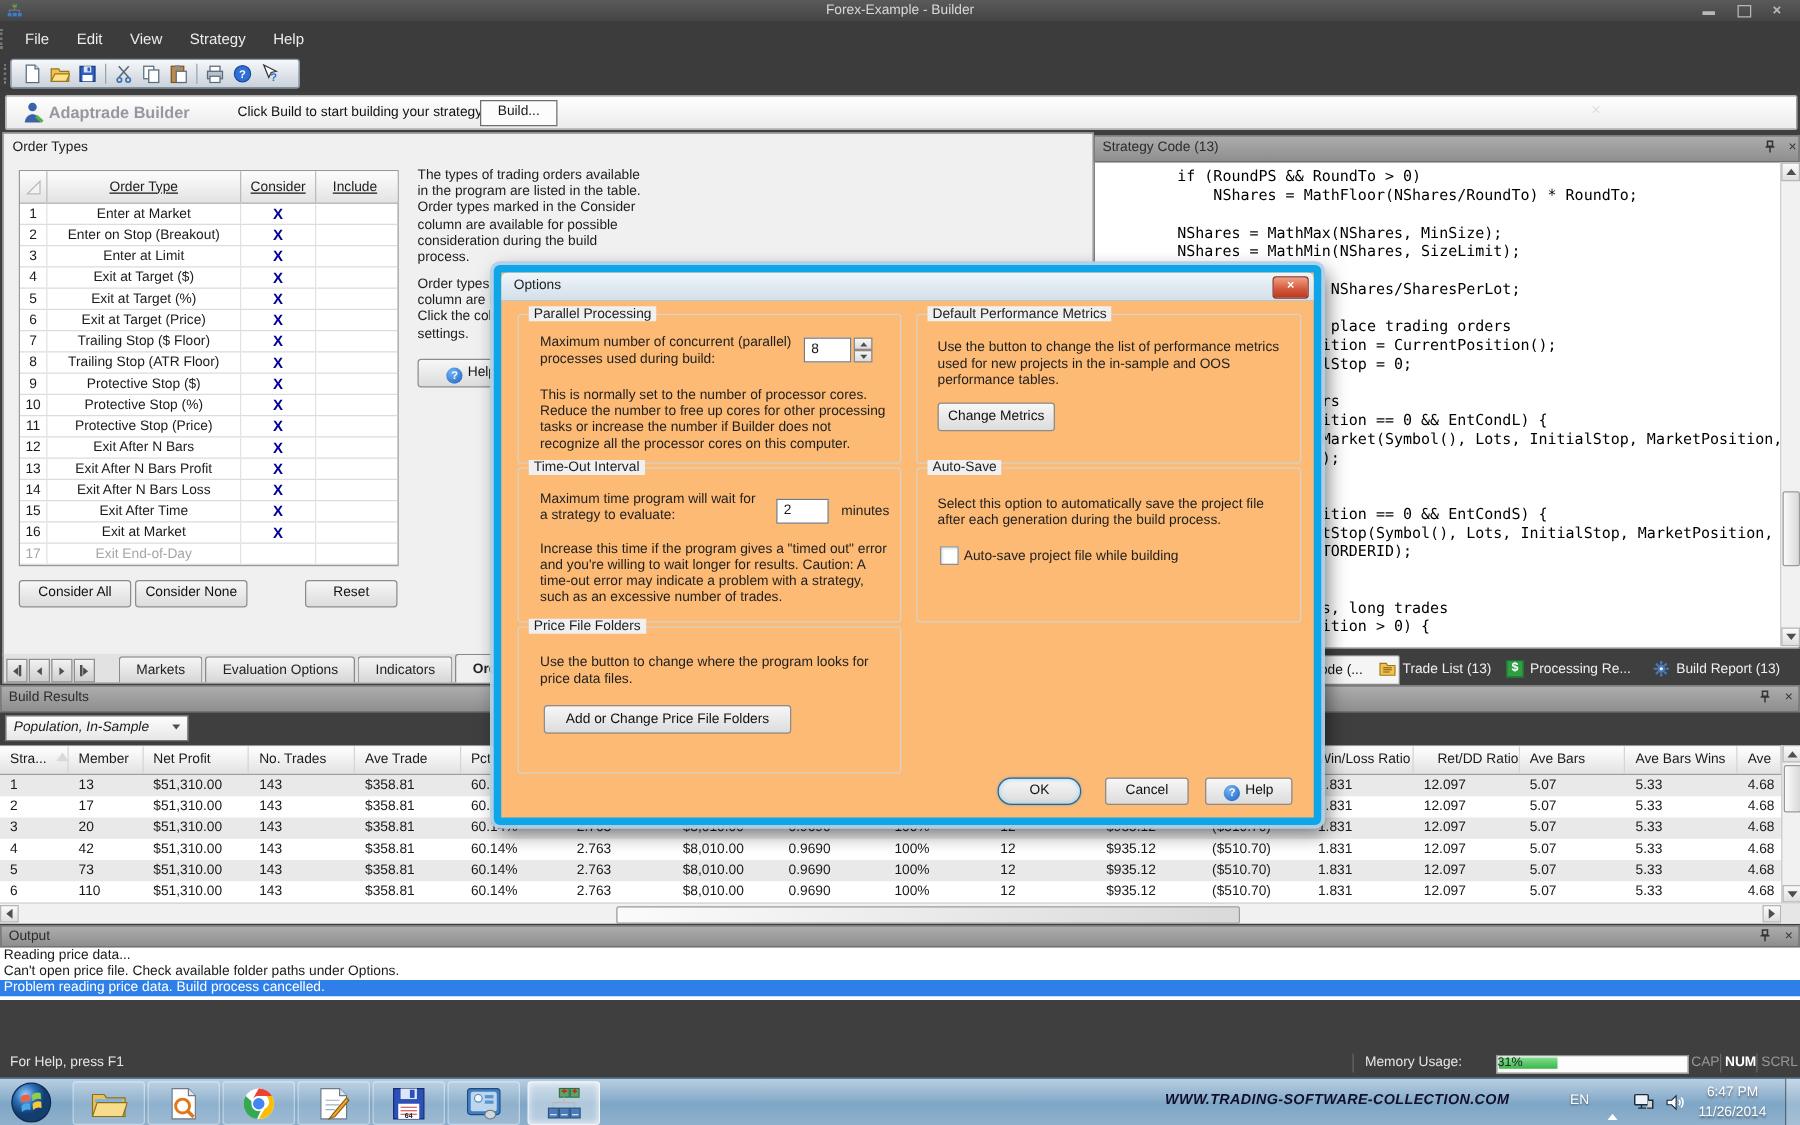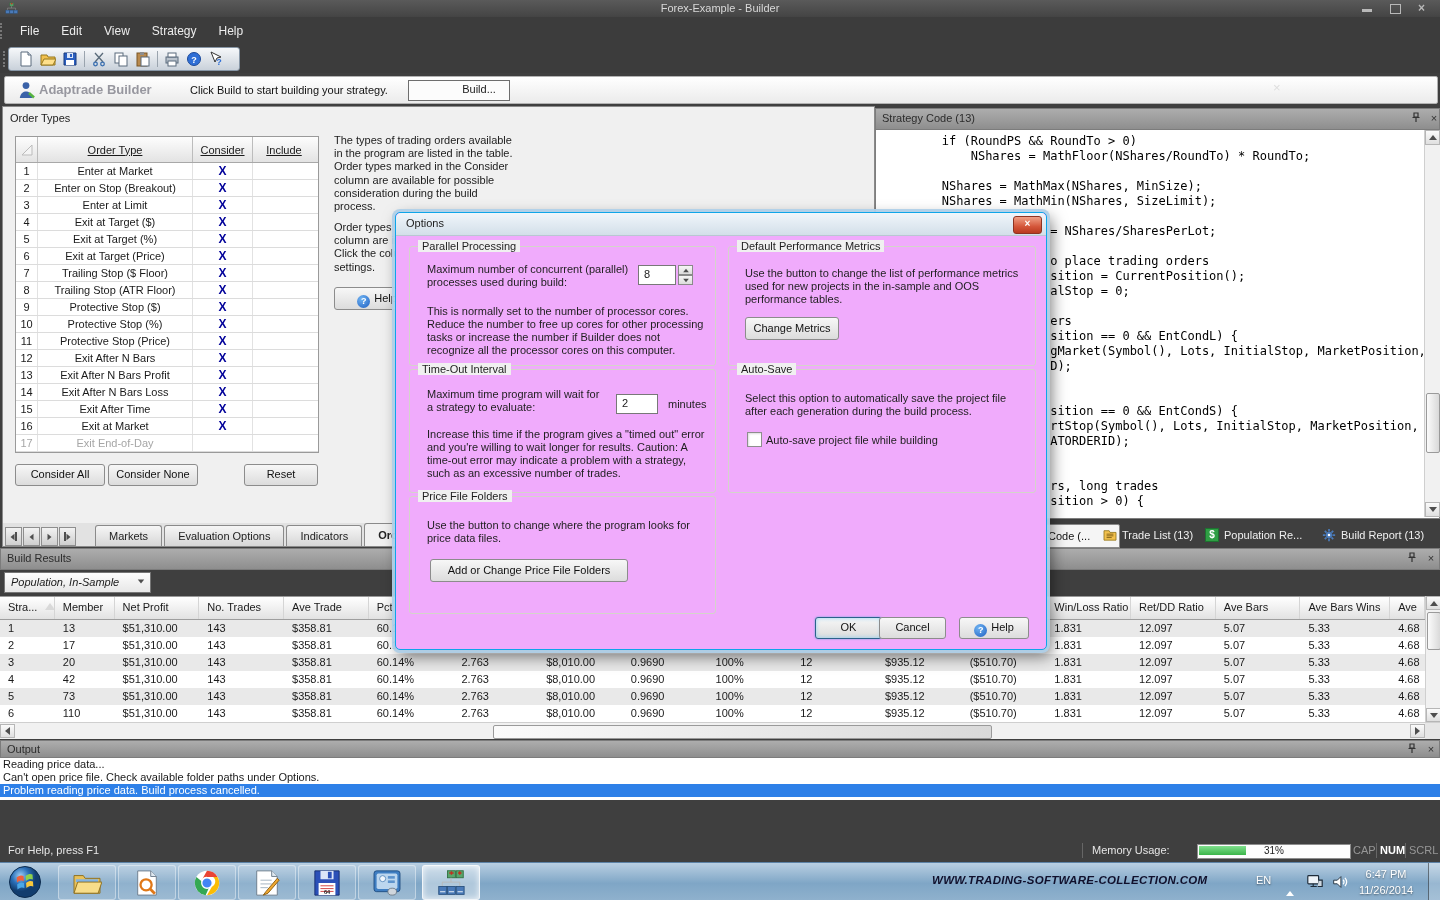--- a/index.html
+++ b/index.html
@@ -14,21 +14,21 @@
   .menu-item{padding:0 11px;height:28px;line-height:28px;cursor:default;}
   #toolbar{left:0;top:45px;width:1440px;height:28px;background:#3c3c3c;}
   #toolstrip{left:8px;top:2px;height:24px;width:232px;background:linear-gradient(#f6f8fa,#c9d1da);border:1px solid #8796a6;border-radius:3px;display:flex;align-items:center;padding-left:6px;box-sizing:border-box;}
   .tbtn{width:22px;height:20px;display:flex;align-items:center;justify-content:center;}
   .tsep{width:1px;height:16px;background:#9aa4ae;margin:0 3px;}
   .grip{width:3px;height:16px;border-left:2px dotted #777;margin-right:4px;}
   
   #banner{left:4px;top:76px;width:1432px;height:26px;background:linear-gradient(#ffffff,#ebebeb);border:1px solid #b2b2b2;border-radius:2px;}
   #app-name{left:34px;top:5px;font-size:13px;font-weight:bold;color:#97979f;}
   #banner-prompt{left:185px;top:7px;color:#111;}
-  #build-btn{left:403px;top:3px;width:60px;height:19px;background:#fcfcfc;border:1px solid #6e6e6e;text-align:center;line-height:17px;padding-left:40px;}
+  #build-btn{left:379px;top:3px;width:60px;height:19px;background:#fcfcfc;border:1px solid #6e6e6e;text-align:center;line-height:17px;}
   #banner-x{left:1268px;top:3px;color:#dedede;font-size:13px;}
   
   .pheader{background:linear-gradient(#adadad,#8e8e8e);border:1px solid #7c7c7c;color:#2c2c2c;}
   .pheader .t{position:absolute;left:6px;top:3px;}
   .hico{position:absolute;top:3px;width:14px;height:13px;color:#333;text-align:center;line-height:12px;font-size:11px;}
   
   #page{left:2px;top:106px;width:871px;height:417px;background:#f0f0f0;border:1px solid #8a8a8a;}
   #ot-table{left:12px;top:29px;width:302px;background:#fff;border:1px solid #9a9a9a;}
   .ot-h{display:flex;height:25px;background:linear-gradient(#fdfdfd,#e3e3e3);border-bottom:1px solid #a8a8a8;font-size:11px;text-decoration:underline;}
   .ot-h>div{border-right:1px solid #bcbcbc;display:flex;align-items:center;justify-content:center;}
@@ -73,31 +73,31 @@
   
   #out-hdr{left:0;top:740px;width:1440px;height:18px;box-sizing:border-box;}
   #out-body{left:0;top:758px;width:1440px;height:42px;background:#fff;font-size:11px;}
   .out-line{height:13px;line-height:13px;padding-left:3px;white-space:nowrap;}
   .out-line.hl{background:var(--output_highlight);color:#fff;}
   
   #statusbar{left:0;top:840px;width:1440px;height:22px;background:#3f3f3f;color:#e6e6e6;}
   .vsep{position:absolute;top:3px;width:1px;height:15px;background:#666;}
   #membar{left:1197px;top:4px;width:152px;height:13px;background:#fdfdfd;border:1px solid #8d8d8d;}
   #memfill{position:absolute;left:1px;top:1px;height:9px;background:linear-gradient(#7fe08d,var(--memory_green));}
-  #memtext{position:absolute;left:0;top:0;width:100%;text-align:center;color:#222;font-size:10px;line-height:11px;}
+  #memtext{position:absolute;left:0;top:0;width:100%;color:#222;font-size:10px;line-height:11px;}
   .kbd{position:absolute;top:4px;font-size:11px;}
   
   #taskbar{left:0;top:862px;width:1440px;height:38px;background:linear-gradient(#b9cfe2,#7fa6c6 55%,#8fb1cd);border-top:1px solid #5c82a6;box-sizing:border-box;}
   .tkbtn{position:absolute;top:2px;width:56px;height:33px;background:rgba(255,255,255,.13);border:1px solid rgba(255,255,255,.4);border-radius:3px;display:flex;align-items:center;justify-content:center;}
   .tkbtn.on{background:rgba(255,255,255,.38);border-color:rgba(255,255,255,.8);box-shadow:inset 0 0 6px rgba(255,255,255,.8);}
   #tray-text{position:absolute;left:932px;top:11px;font-size:11.5px;font-weight:bold;font-style:italic;color:#10102c;letter-spacing:.3px;}
   #clock{position:absolute;left:1350px;top:3px;width:72px;text-align:center;color:#fff;font-size:11px;line-height:16px;text-shadow:0 1px 2px rgba(0,0,0,.5);}
   #showdesk{position:absolute;left:1428px;top:0;width:12px;height:38px;background:rgba(255,255,255,.2);border-left:1px solid rgba(0,0,0,.45);}
   
-  #dialog{left:395px;top:212px;width:650px;height:436px;background:#f0abfc;border:1px solid #0ea5e9;border-radius:5px;box-shadow:0 0 0 3px rgba(176,208,232,.95),4px 6px 16px rgba(0,0,0,.55);z-index:60;}
+  #dialog{left:395px;top:212px;width:650px;height:436px;background:#fdba74;border:6px solid #0ea5e9;border-radius:5px;box-shadow:0 0 0 3px rgba(176,208,232,.95),4px 6px 16px rgba(0,0,0,.55);z-index:60;}
   #dlg-title{position:absolute;left:0;top:0;width:100%;height:22px;background:linear-gradient(#f0f6fb,#d3dfe9);border-bottom:1px solid #b9c7d2;border-radius:5px 5px 0 0;color:#1c1c1c;}
   #dlg-close{position:absolute;left:617px;top:3px;width:27px;height:16px;background:linear-gradient(#f0a086,#d4563a 60%,#b93a20);border:1px solid #8e3322;border-radius:3px;color:#fff;font-weight:bold;text-align:center;line-height:14px;font-size:10px;}
   .grp{position:absolute;border:1px solid #d4d4ca;border-radius:3px;}
   .grp-l{position:absolute;top:-7px;left:8px;background:#f0f0f0;padding:0 4px;color:#1e1e1e;}
   .dtext{position:absolute;color:#1e1e1e;line-height:13px;}
   .vbox{position:absolute;background:#fff;border:1px solid #787878;padding:2px 0 0 5px;box-sizing:border-box;}
   .spin{position:absolute;width:15px;height:20px;}
   .spin>div{height:10px;background:linear-gradient(#f6f6f6,#dcdcdc);border:1px solid #8a8a8a;box-sizing:border-box;display:flex;align-items:center;justify-content:center;}
   .spin .tu{transform:scale(.7);}.spin .td{transform:scale(.7);}
   .chk{position:absolute;width:13px;height:13px;background:#fff;border:1px solid #8e8e8e;box-shadow:inset 1px 1px 2px #ddd;}
@@ -454,21 +454,21 @@
         <span class="ric">
           <svg width="14" height="12" viewBox="0 0 16 14">
             <path d="M1 2h6l1 2h7v9H1z" fill="#f2c14e" stroke="#96781f"></path>
             <path d="M4 6h8M4 8h8M4 10h6" stroke="#7a5a14"></path>
           </svg>
         </span>
         <span>Trade List (13)</span>
       </span>
       <span class="rtab" style="left: 330px; min-width: 113px;">
         <span class="ric perf-ic">$</span>
-        <span>Population Re...</span>
+        <span>Processing Re...</span>
       </span>
       <span class="rtab" style="left: 447px; min-width: 116px;">
         <span class="ric">
           <svg width="14" height="14" viewBox="0 0 16 16">
             <g stroke="#4a7ab8" stroke-width="2">
               <path d="M8 1v3M8 12v3M1 8h3M12 8h3M3.2 3.2l2 2M10.8 10.8l2 2M12.8 3.2l-2 2M5.2 10.8l-2 2"></path>
             </g>
             <circle cx="8" cy="8" r="3.6" fill="#4a7ab8"></circle>
             <circle cx="8" cy="8" r="1.4" fill="#fff"></circle>
           </svg>
@@ -501,21 +501,21 @@
         <div style="width: 85px;"><span>Ave Trade</span></div>
         <div style="width: 85px;"><span>Pct Wins</span></div>
         <div style="width: 85px;"><span></span></div>
         <div style="width: 85px;"><span></span></div>
         <div style="width: 85px;"><span></span></div>
         <div style="width: 85px;"><span></span></div>
         <div style="width: 85px;"><span></span></div>
         <div style="width: 85px;"><span></span></div>
         <div style="width: 85px;"><span></span></div>
         <div style="width: 85px;"><span>Win/Loss Ratio</span></div>
-        <div style="width: 85px;"><span>Ret/DD Ratio</span></div>
+        <div style="width: 85px; text-align: right;"><span>Ret/DD Ratio</span></div>
         <div style="width: 85px;"><span>Ave Bars</span></div>
         <div style="width: 90px;"><span>Ave Bars Wins</span></div>
         <div style="width: 35px;"><span>Ave</span></div>
       </div>
       <div class="br-row alt">
         <div style="width: 55px;">1</div>
         <div style="width: 60px;">13</div>
         <div style="width: 85px;">$51,310.00</div>
         <div style="width: 85px;">143</div>
         <div style="width: 85px;">$358.81</div>
@@ -823,18 +823,18 @@
       <span class="chk" style="left:18px;top:62px;"></span>
       <span class="dtext" style="left:37px;top:64px;">Auto-save project file while building</span>
     </div>
 
     <div class="grp" style="left:13px;top:283px;width:305px;height:116px;">
       <span class="grp-l">Price File Folders</span>
       <div class="dtext" style="left:17px;top:22px;width:272px;">Use the button to change where the program looks for price data files.</div>
       <div class="btn7" style="position:absolute;left:20px;top:62px;width:196px;height:21px;line-height:20px;">Add or Change Price File Folders</div>
     </div>
 
-    <div class="btn7 okfocus" style="position:absolute;left:419px;top:404px;width:65px;height:20px;line-height:19px;">OK</div>
+    <div class="btn7 okfocus" style="position:absolute;left:397px;top:404px;width:65px;height:20px;line-height:19px;border-radius:11px;">OK</div>
     <div class="btn7" style="position:absolute;left:483px;top:404px;width:65px;height:20px;line-height:19px;">Cancel</div>
     <div class="btn7" style="position:absolute;left:563px;top:404px;width:68px;height:20px;line-height:19px;"><span class="qicon">?</span><span>Help</span></div>
   </div>
 
 </div>
 
 </body></html>

